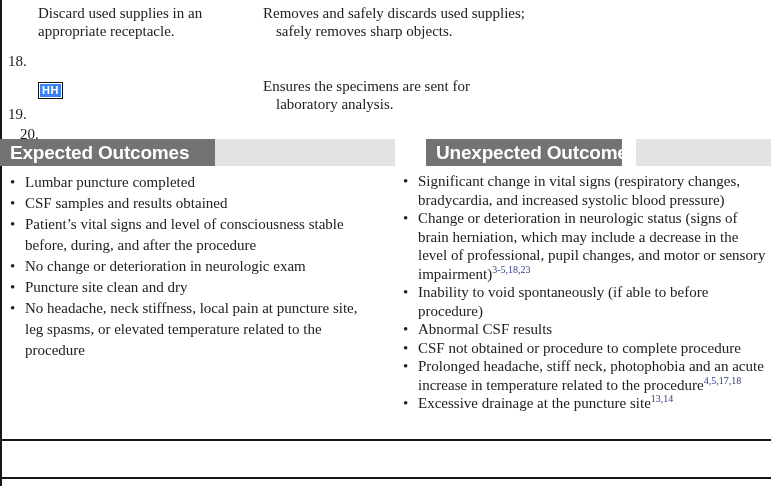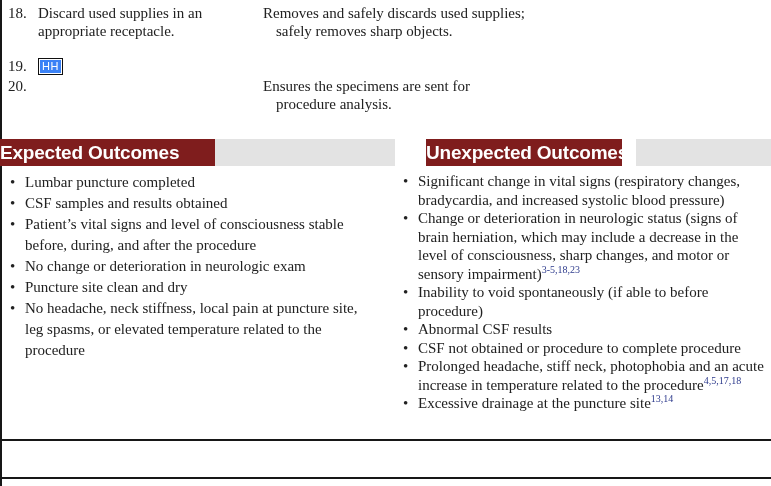--- a/index.html
+++ b/index.html
@@ -12,50 +12,50 @@
     color: #212121;
     overflow: hidden;
   }
   .left-border {
     position: absolute; left: 0; top: 0; width: 2px; height: 486px;
     background: #171717;
   }
 
   
   .step-row { position: absolute; display: flex; font-size: 15px; line-height: 18px; }
-  .num { flex: 0 0 30px; width: 30px; }
+  .num { flex: 0 0 30px; width: 30px; margin-top: 48px; }
   .stext { width: 192px; }
   .rationale {
     position: absolute; left: 263px; width: 256px;
     font-size: 15px; line-height: 18px;
     text-indent: -13px; padding-left: 13px;
   }
   .row-18 { left: 8px; top: 4px; width: 232px; }
   .rat-18 { top: 4px; }
   .row-19 { left: 8px; top: 57px; align-items: center; }
-  .row-20 { left: 8px; top: 77px; width: 232px; }
+  .row-20 { left: 20px; top: 77px; width: 232px; }
   .rat-20 { top: 77px; }
   .hh-icon {
     display: inline-block;
     background: #3b82f6; color: #ffffff;
     font-family: "Liberation Sans", sans-serif;
-    font-weight: normal; font-size: 11px; line-height: 13px;
+    font-weight: bold; font-size: 11px; line-height: 13px;
     padding: 1px 3px;
     border: 1px solid #0f0f0f;
     box-shadow: inset 0 0 0 1px #ffffff;
     letter-spacing: 0.5px;
   }
 
   
   .hbar {
     position: absolute; top: 139px; height: 27px;
-    background: #7f1d1d; color: #ffffff;
+    background: #737373; color: #ffffff;
     font-family: "Liberation Sans", sans-serif;
     font-weight: bold; font-size: 19px; line-height: 27px;
-    box-sizing: border-box;
+    padding-left: 10px; box-sizing: border-box;
     letter-spacing: -0.2px;
     white-space: nowrap;
   }
   .hbar-expected { left: 0; width: 215px; }
   .hbar-unexpected { left: 400px; width: 196px; margin-left: 26px; }
   .htab { position: absolute; top: 139px; height: 27px; background: #e3e3e3; }
   .htab-expected { left: 215px; width: 180px; }
   .htab-unexpected { left: 636px; width: 135px; }
 
   
@@ -95,39 +95,39 @@
   <div class="rationale rat-18">Removes and safely discards used supplies; safely removes sharp objects.</div>
 
   <div class="step-row row-19">
       <span class="num">19.</span>
       <span class="hh-icon">HH</span>
     </div>
 
   <div class="step-row row-20">
       <span class="num">20.</span>
     </div>
-  <div class="rationale rat-20">Ensures the specimens are sent for procedure analysis.</div>
+  <div class="rationale rat-20">Ensures the specimens are sent for laboratory analysis.</div>
 
   <div class="hbar hbar-expected">Expected Outcomes</div>
   <div class="htab htab-expected"></div>
   <div class="hbar hbar-unexpected">Unexpected Outcomes</div>
   <div class="htab htab-unexpected"></div>
 
   <ul class="olist expected-list">
     <li><span class="bullet">•</span><span>Lumbar puncture completed</span></li>
     <li><span class="bullet">•</span><span>CSF samples and results obtained</span></li>
     <li><span class="bullet">•</span><span>Patient’s vital signs and level of consciousness stable before, during, and after the procedure</span></li>
     <li><span class="bullet">•</span><span>No change or deterioration in neurologic exam</span></li>
     <li><span class="bullet">•</span><span>Puncture site clean and dry</span></li>
     <li><span class="bullet">•</span><span>No headache, neck stiffness, local pain at puncture site, leg spasms, or elevated temperature related to the procedure</span></li>
   </ul>
 
   <ul class="olist unexpected-list">
     <li><span class="bullet">•</span><span>Significant change in vital signs (respiratory changes, bradycardia, and increased systolic blood pressure)</span><sup class="refs"></sup></li>
-    <li><span class="bullet">•</span><span>Change or deterioration in neurologic status (signs of brain herniation, which may include a decrease in the level of consciousness, sharp changes, and motor or sensory impairment)</span><sup class="refs">3-5,18,23</sup></li>
+    <li><span class="bullet">•</span><span>Change or deterioration in neurologic status (signs of brain herniation, which may include a decrease in the level of professional, pupil changes, and motor or sensory impairment)</span><sup class="refs">3-5,18,23</sup></li>
     <li><span class="bullet">•</span><span>Inability to void spontaneously (if able to before procedure)</span><sup class="refs"></sup></li>
     <li><span class="bullet">•</span><span>Abnormal CSF results</span><sup class="refs"></sup></li>
     <li><span class="bullet">•</span><span>CSF not obtained or procedure to complete procedure</span><sup class="refs"></sup></li>
     <li><span class="bullet">•</span><span>Prolonged headache, stiff neck, photophobia and an acute increase in temperature related to the procedure</span><sup class="refs">4,5,17,18</sup></li>
     <li><span class="bullet">•</span><span>Excessive drainage at the puncture site</span><sup class="refs">13,14</sup></li>
   </ul>
 
   <div class="rule rule-top"></div>
   <div class="rule rule-bottom"></div>
 </div>

